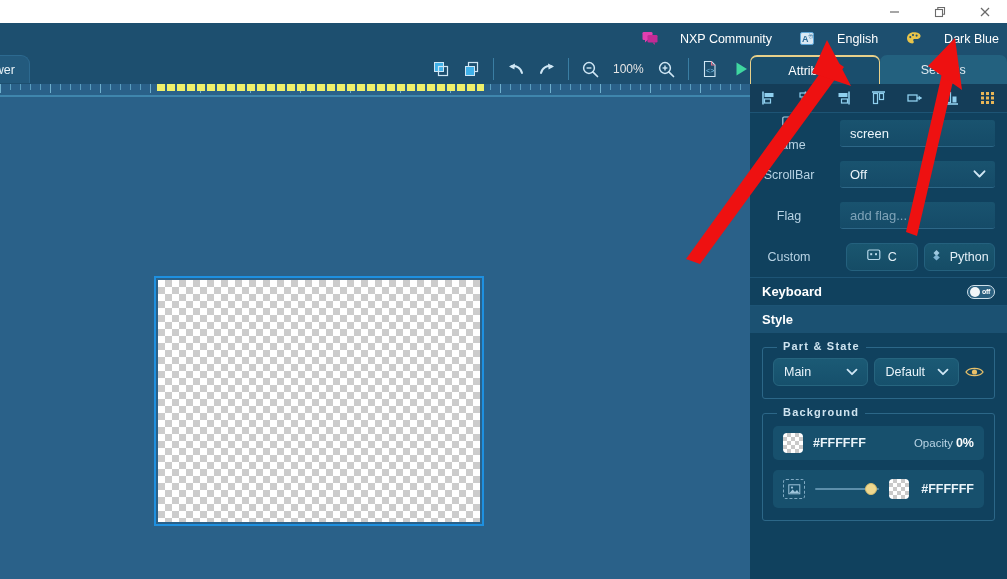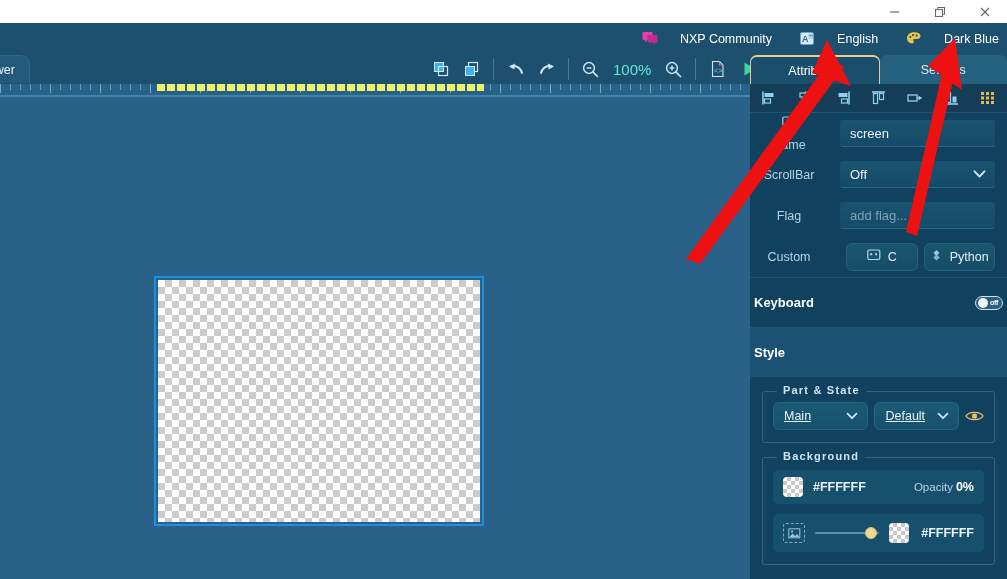--- a/index.html
+++ b/index.html
@@ -63,21 +63,21 @@
   }
   .tgroup {
     position: absolute; top: 0; height: 30px;
     display: flex; align-items: center;
   }
   .tbtn {
     width: 31px; height: 30px;
     display: flex; align-items: center; justify-content: center;
   }
   .tsep { width: 1px; height: 22px; background: #3a7ea3; margin: 0 6px; }
-  .zoomlbl { color: #5eead4; font-size: 15px; padding: 0 7px; }
+  .zoomlbl { color: #e5e5e5; font-size: 12px; padding: 0 7px; }
 
   
   .rtabs {
     position: absolute; left: 750px; top: 55px; width: 257px; height: 29px;
     display: flex;
   }
   .rtab {
     flex: 1; height: 29px;
     display: flex; align-items: center; justify-content: center;
     color: #dfeaf1; font-size: 12.5px;
@@ -175,22 +175,22 @@
   .custrow { display:flex; align-items:center; height:41px; padding-right:12px; }
   .cbtn {
     flex:1; height: 28px; margin-left: 6px;
     display:flex; align-items:center; justify-content:center; gap:7px;
     color:#e4f0f7; font-size:12.5px;
     background: linear-gradient(to bottom, #1a566f 0%, #154c66 100%);
     border-radius: 6px; border: 1px solid #24617e;
   }
 
   .secthead {
-    height: 50px; display:flex; align-items:center; justify-content: space-between;
-    padding: 0 4px; color:#ffffff; font-size:13px; font-weight:bold;
+    height: 28px; display:flex; align-items:center; justify-content: space-between;
+    padding: 0 12px; color:#ffffff; font-size:13px; font-weight:bold;
     border-top: 1px solid #1d5475;
   }
   .secthead.style-bg { background: #1b5172; }
   .toggle {
     width: 28px; height: 14px; border-radius: 8px;
     background: #2a5f7e; border: 1px solid #cfe0ea; position: relative;
     display:flex; align-items:center;
   }
   .toggle .knob {
     width: 10px; height: 10px; border-radius: 50%;
@@ -207,21 +207,21 @@
   .fleg {
     position: absolute; top: -8px; left: 14px; padding: 0 6px;
     background: #10415e; color: #cfe4f0; font-size: 11px;
     font-weight: bold; letter-spacing: 1.2px;
   }
   .selrow { display:flex; align-items:center; gap: 6px; }
   .sel {
     height: 28px; position: relative; display:flex; align-items:center;
     padding: 0 24px 0 10px; color:#eaf4fa; font-size:12.5px;
     background: linear-gradient(to bottom, #1b5a75 0%, #16506c 100%);
-    border-radius: 6px; border: 1px solid #27657f; text-decoration: underline;
+    border-radius: 6px; border: 1px solid #27657f;
   }
   .sel.main { width: 112px; }
   .sel.state { width: 98px; }
 
   .bgrow1 {
     display:flex; align-items:center; height: 34px; padding: 0 10px;
     background: #17506d; border-radius: 5px; margin-top: 2px;
   }
   .bgrow2 {
     display:flex; align-items:center; height: 38px; padding: 0 10px; gap: 10px;

